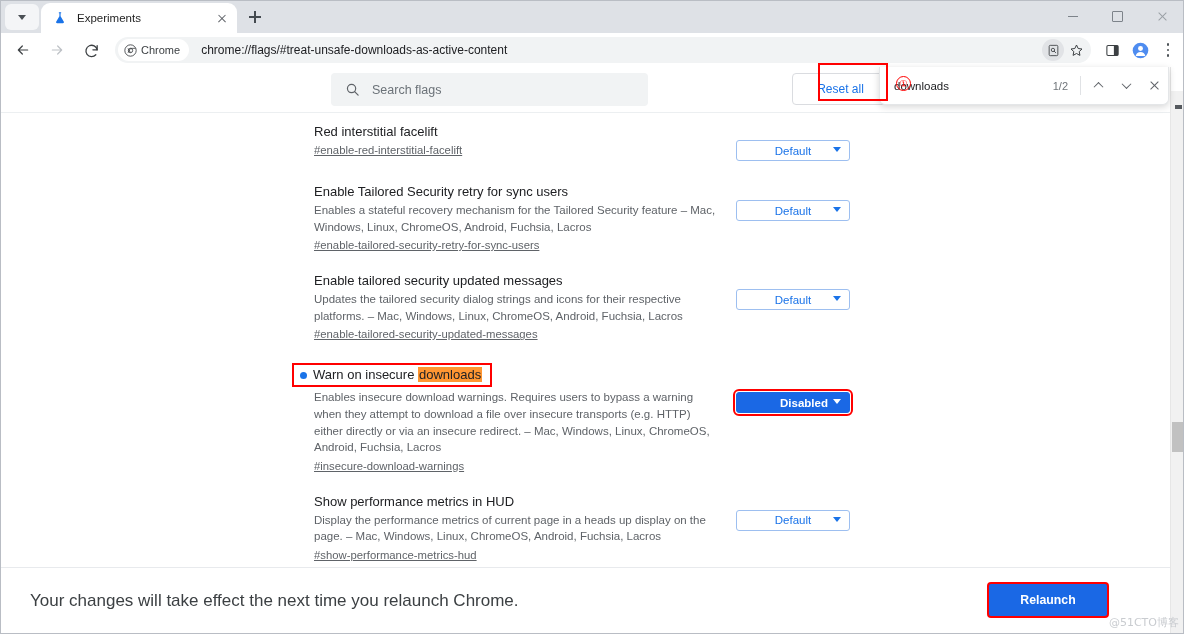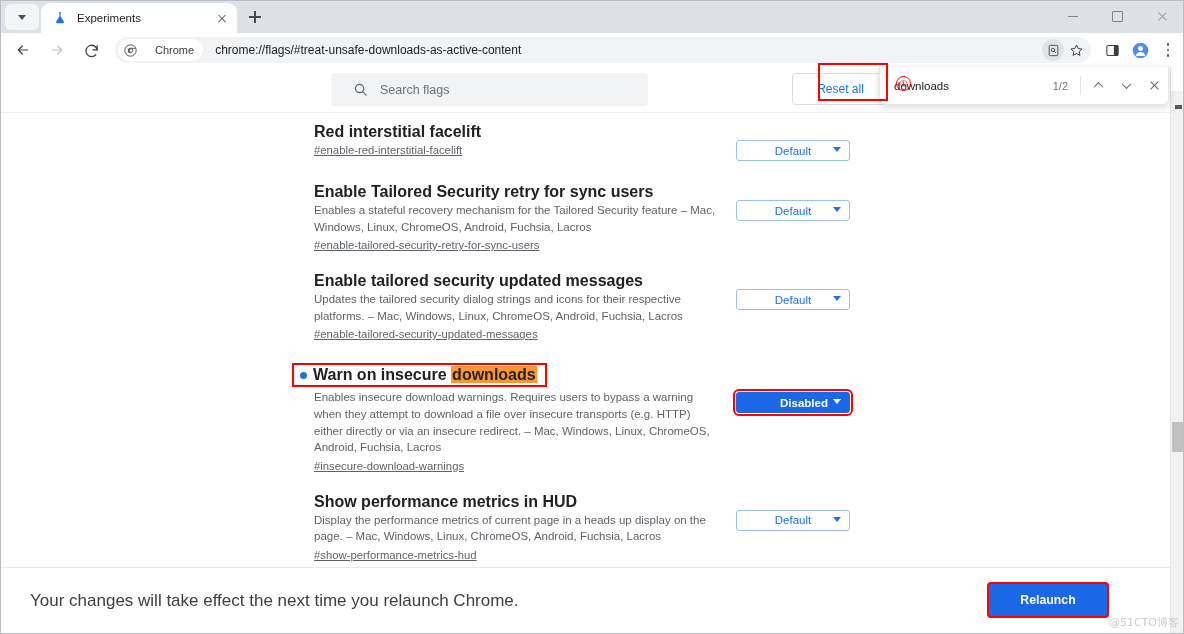--- a/index.html
+++ b/index.html
@@ -135,21 +135,21 @@
   }
   .chrome-chip {
     height: 22px;
     background: #ffffff;
     border-radius: 11px;
     display: flex; align-items: center;
     padding: 0 9px 0 6px;
     flex: 0 0 auto;
   }
   .chrome-chip-label {
-    font-size: 11px; color: #3c4043; margin-left: 18px;
+    font-size: 11px; color: #3c4043; margin-left: 4px;
   }
   .omnibox-url {
     font-size: 12px; color: #202124;
     margin-left: 12px;
     white-space: nowrap; overflow: hidden;
     flex: 1 1 auto;
   }
   .omni-actions {
     position: absolute; right: 3px; top: 2px;
     display: flex; align-items: center;
@@ -191,21 +191,21 @@
     width: 1169px; height: 46px;
     background: #ffffff;
     border-bottom: 1px solid #eceff1;
   }
   .search-box {
     position: absolute; left: 330px; top: 6px;
     width: 317px; height: 33px;
     background: #f1f3f4;
     border-radius: 4px;
     display: flex; align-items: center;
-    padding-left: 22px;
+    padding-left: 14px;
   }
   .search-ph {
     font-size: 12.5px; color: #6b7278; margin-left: 12px;
   }
   .reset-btn {
     position: absolute; left: 791px; top: 6px;
     width: 97px; height: 32px;
     border: 1px solid #dadce0;
     border-radius: 4px;
     display: flex; align-items: center; justify-content: center;
@@ -218,21 +218,21 @@
   .flags-list {
     position: absolute; left: 0; top: 46px;
     width: 1169px;
   }
   .flag-row {
     position: relative;
     padding: 0 0 0 313px;
     min-height: 40px;
   }
   .flag-title {
-    font-size: 16px; font-weight: bold; color: #202124;
+    font-size: 13px; font-weight: normal; color: #202124;
     line-height: 16px;
   }
   .flag-desc {
     font-size: 11.5px; color: #5f6368;
     line-height: 16.6px;
     width: 403px;
     margin-top: 2px;
   }
   .flag-anchor {
     font-size: 11.3px; color: #5f6368;

